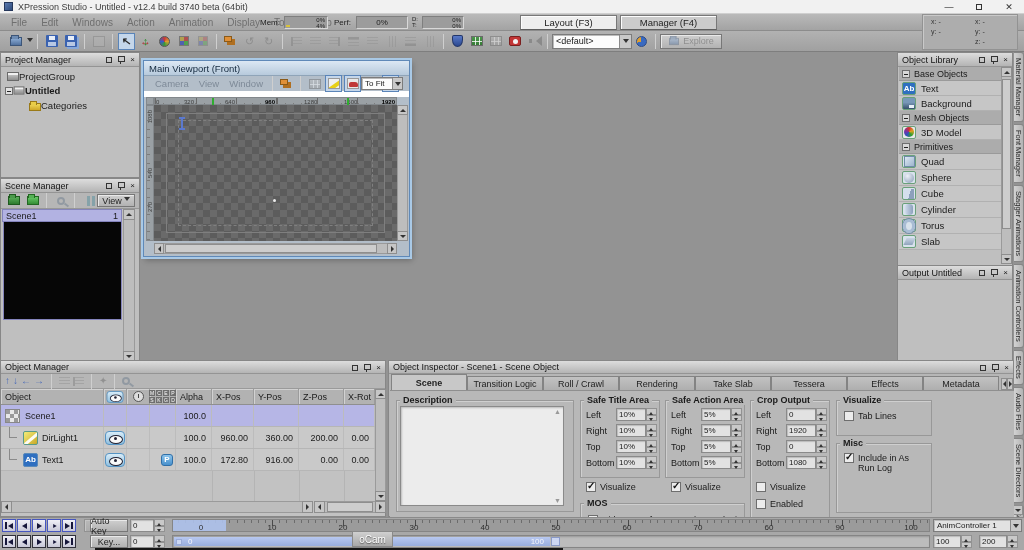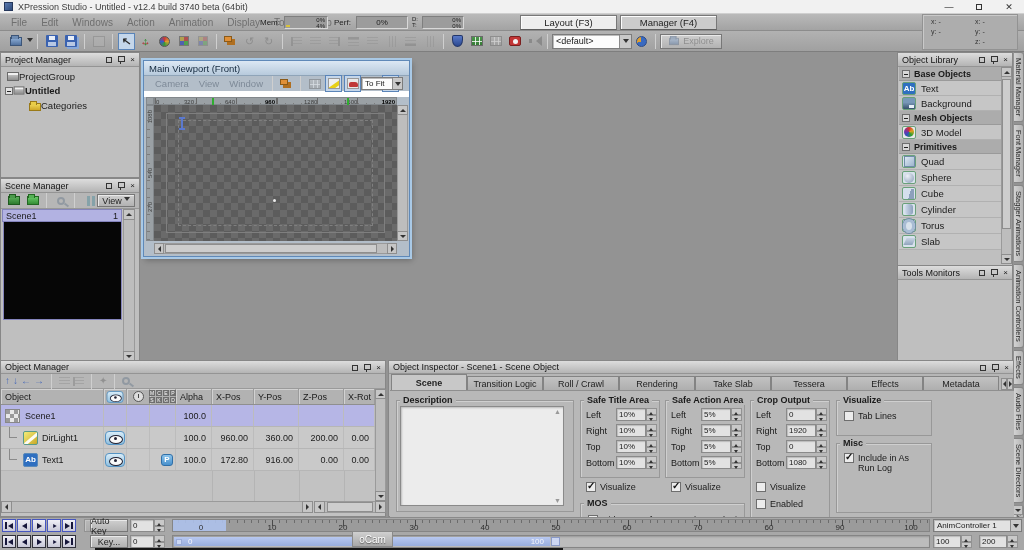--- a/index.html
+++ b/index.html
@@ -119,21 +119,21 @@
 .vp-vlbl{position:absolute;left:0;font-size:6px;color:#3e3e3e;writing-mode:vertical-rl;transform:rotate(180deg)}
 #vp-canvas{left:10px;top:44px;width:243px;height:136px;background-color:#626262;background-image:conic-gradient(#6a6a6a 25%,#5c5c5c 0 50%,#6a6a6a 0 75%,#5c5c5c 0);background-size:14px 14px;overflow:hidden}
 .saferect{position:absolute;border:1px solid #7f7f7f}
 #vp-cursor{position:absolute;left:27px;top:13px;width:2px;height:11px;background:#5b79cf}
 #vp-cursor::before,#vp-cursor::after{content:"";position:absolute;left:-2px;width:6px;height:2px;background:#5b79cf}
 #vp-cursor::before{top:-1px}
 #vp-cursor::after{bottom:-1px}
 #vp-dot{position:absolute;left:119px;top:94px;width:3px;height:3px;border-radius:50%;background:#ececec}
 
 #object-library{left:897px;top:52px;width:116px;height:249px}
-.ol-hd{position:absolute;left:1px;width:102px;height:14px;background:#acacac;border-bottom:1px solid #9a9a9a;display:flex;align-items:center;gap:4px;padding-left:3px;font-size:9px;font-weight:bold}
+.ol-hd{position:absolute;left:1px;width:102px;height:14px;background:#acacac;border-bottom:1px solid #9a9a9a;display:flex;align-items:center;gap:4px;padding-left:3px;font-size:9px;font-weight:normal}
 .minus{width:8px;height:8px;background:#d8d8d8;border:1px solid #6e6e6e;position:relative}
 .minus::after{content:"";position:absolute;left:1px;top:3px;width:4px;height:1px;background:#222}
 .ol-it{position:absolute;left:1px;width:102px;background:#c6c6c6;border-bottom:1px solid #b1b1b1;display:flex;align-items:center;gap:5px;padding-left:3px;font-size:9.5px}
 .pic{width:14px;height:13px;border:1px solid #69a079;border-radius:2px;display:flex;align-items:center;justify-content:center;background:#d8e2ec;flex:none}
 .p-text{background:#2f6fc0;color:#fff;font-size:8px;font-weight:bold}
 .p-bg{background:linear-gradient(#7898b8 40%,#36506c);position:relative}
 .p-bg::after{content:"";position:absolute;right:1px;bottom:1px;width:5px;height:3px;background:#e8f0f8}
 .p-3d{background:#e8e8e8}
 .p-3d::after{content:"";width:10px;height:10px;border-radius:50%;background:conic-gradient(#d03030,#e0a020,#30a030,#3050c0,#8030a0,#d03030)}
 .p-quad::after{content:"";width:9px;height:9px;background:linear-gradient(135deg,#dce8f4,#9cb4cc);border:1px solid #708ca8}
@@ -596,21 +596,21 @@
   <div class="sa u" style="left:103px;top:14px;width:11px;height:10px">
       <i></i>
     </div>
   <div class="sa d" style="left:103px;top:201px;width:11px;height:10px">
       <i></i>
     </div>
 </div>
 
 <div id="output-monitors" class="panel">
   <div class="ptitle">
-    <span>Tools Monitors</span>
+    <span>Output Untitled</span>
     <span class="ptbtns">
       <span class="ptb">
           <span class="g-restore"></span>
         </span>
       <span class="ptb">
           <span class="g-pin"></span>
         </span>
       <span class="ptb">×</span>
     </span>
   </div>

